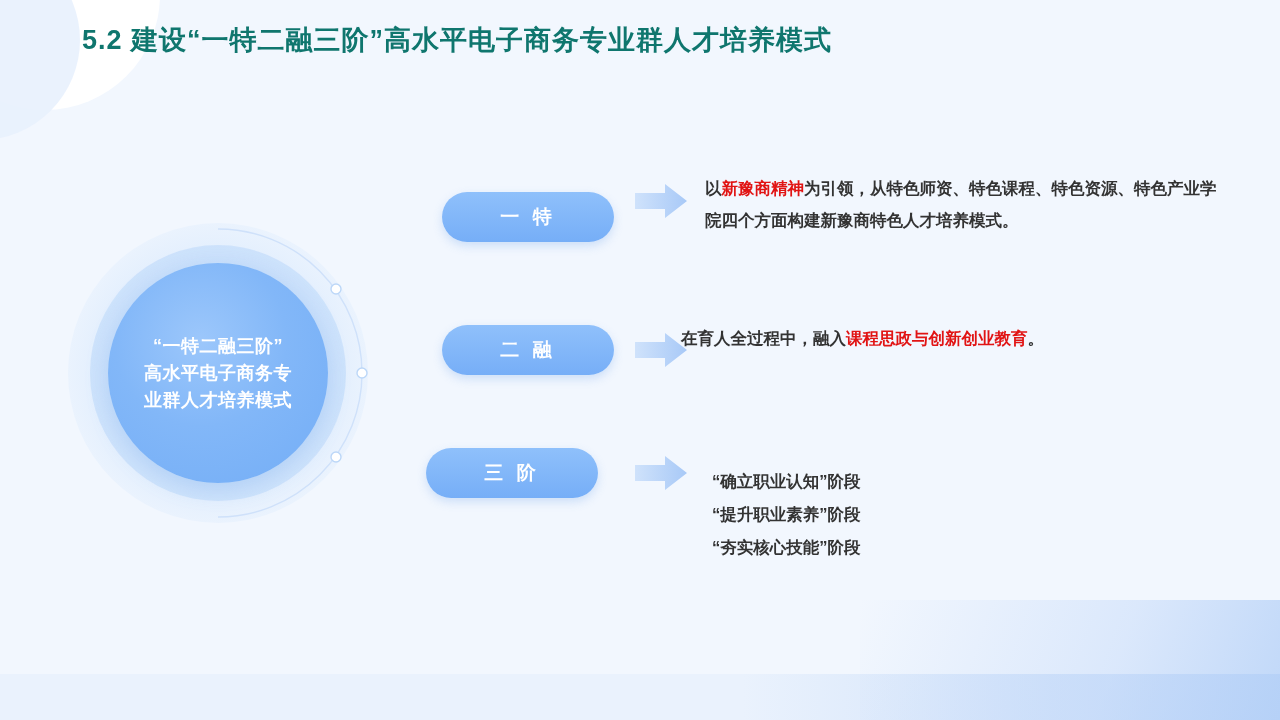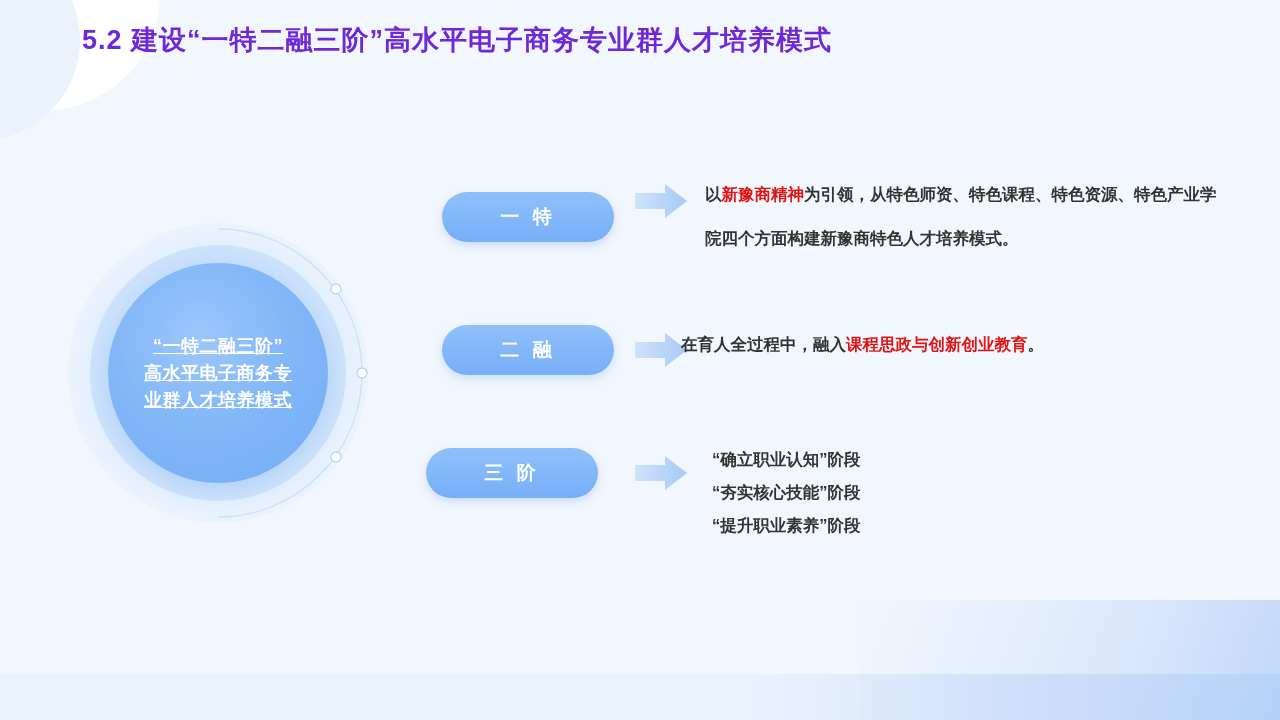--- a/index.html
+++ b/index.html
@@ -53,21 +53,21 @@
     background: linear-gradient(110deg, rgba(226,238,253,0) 0%, rgba(200,220,250,0.55) 60%, rgba(180,208,247,0.8) 100%);
   }
 
   
   .title {
     position: absolute;
     left: 82px;
     top: 22px;
     font-size: 27px;
     font-weight: bold;
-    color: #6d28d9;
+    color: #0f766e;
     letter-spacing: 1px;
     white-space: nowrap;
   }
 
   
   .circle-wrap {
     position: absolute;
     left: 60px;
     top: 215px;
     width: 360px;
@@ -105,21 +105,20 @@
     box-shadow: 0 6px 22px rgba(110,165,235,0.28);
   }
   .core-label {
     color: #ffffff;
     font-weight: bold;
     font-size: 18px;
     line-height: 27px;
     text-align: center;
     white-space: pre-line;
     letter-spacing: 0.5px;
-    text-decoration: underline;
   }
   .arc {
     position: absolute;
     left: 8px;
     top: 8px;
     width: 300px;
     height: 300px;
   }
 
   
@@ -150,25 +149,25 @@
   .arrow-1 { left: 635px; top: 182px; }
   .arrow-2 { left: 635px; top: 331px; }
   .arrow-3 { left: 635px; top: 454px; }
 
   
   .desc {
     position: absolute;
     font-size: 16.5px;
     font-weight: bold;
     color: #333333;
-    line-height: 44px;
+    line-height: 32px;
   }
   .desc-1 { left: 705px; top: 172px; width: 520px; }
   .desc-2 { left: 681px; top: 322px; width: 520px; }
-  .desc-3 { left: 712px; top: 443px; width: 420px; line-height: 33px; }
+  .desc-3 { left: 712px; top: 465px; width: 420px; line-height: 33px; }
   .hl { color: #e11414; }
   .center-line { text-align: left; }
 </style>
 </head>
 <body>
 
 <div class="bg-corner-tl"></div>
 <div class="bg-corner-tl2"></div>
 <div class="bg-bottom-band"></div>
 <div class="bg-bottom-fade"></div>
@@ -220,15 +219,15 @@
   <defs>
     <linearGradient id="ag3" x1="0" y1="0" x2="1" y2="0">
       <stop offset="0%" stop-color="#cfe2fb"></stop>
       <stop offset="100%" stop-color="#a8c9f7"></stop>
     </linearGradient>
   </defs>
   <path d="M0,11 L30,11 L30,2 L52,19 L30,36 L30,27 L0,27 Z" fill="url(#ag3)"></path>
 </svg>
 <div class="desc desc-3">
   <div class="center-line">“确立职业认知”阶段</div>
+  <div class="center-line">“提升职业素养”阶段</div>
   <div class="center-line">“夯实核心技能”阶段</div>
-  <div class="center-line">“提升职业素养”阶段</div>
 </div>
 
 </body></html>

